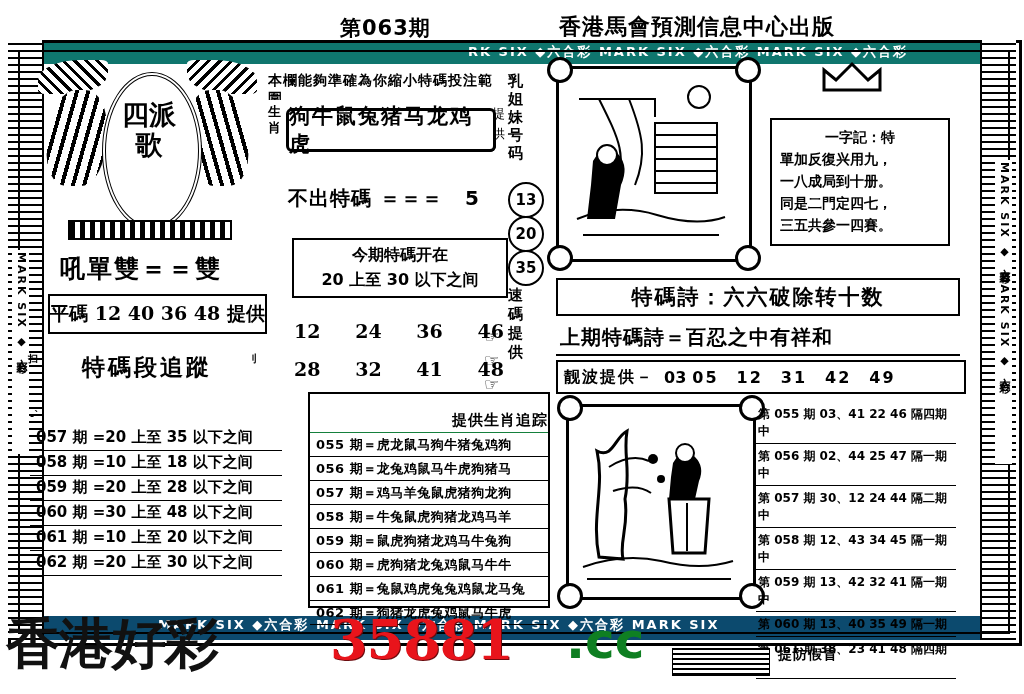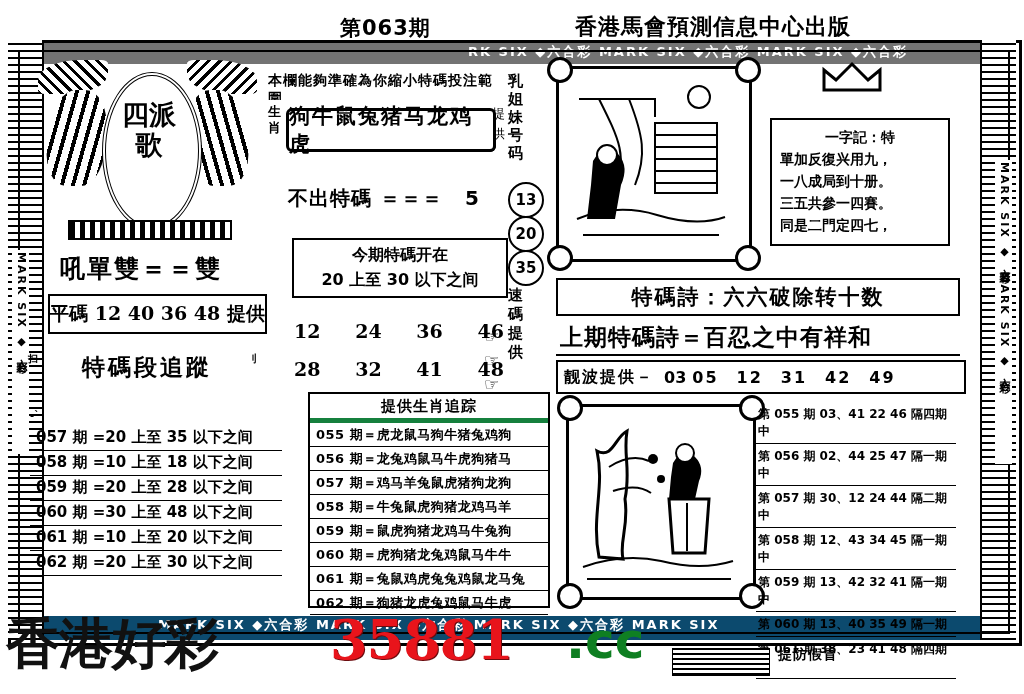--- a/index.html
+++ b/index.html
@@ -11,27 +11,27 @@
   .frame-inner{position:absolute;left:18px;top:50px;width:988px;height:580px;border:2px solid #000;}
   .frame-band-l{position:absolute;left:8px;top:40px;width:34px;height:600px;background:
       repeating-linear-gradient(0deg,#000 0px,#000 2px,#fff 2px,#fff 7px);
       border-right:2px solid #000;}
   .frame-band-r{position:absolute;right:8px;top:40px;width:34px;height:600px;background:
       repeating-linear-gradient(0deg,#000 0px,#000 2px,#fff 2px,#fff 7px);
       border-left:2px solid #000;}
   .band-text{position:absolute;writing-mode:vertical-rl;font-size:11px;font-weight:bold;color:#000;
       background:#fff;padding:2px 1px;letter-spacing:2px;}
 
-  .topbar{position:absolute;left:8px;top:40px;width:1008px;height:24px;background:#737373;color:#fff;
+  .topbar{position:absolute;left:8px;top:40px;width:1008px;height:24px;background:#0f766e;color:#fff;
       font-size:13px;font-weight:bold;letter-spacing:2px;display:flex;align-items:center;overflow:hidden;}
   .bottombar{position:absolute;left:8px;top:616px;width:1008px;height:24px;background:#0c4a6e;color:#fff;
       font-size:13px;font-weight:bold;letter-spacing:2px;display:flex;overflow:hidden;}
 
   .issue{position:absolute;left:340px;top:14px;font-size:21px;font-weight:bold;letter-spacing:1px;}
-  .publisher{position:absolute;left:575px;top:12px;font-size:22px;font-weight:bold;letter-spacing:1px;
+  .publisher{position:absolute;left:559px;top:12px;font-size:22px;font-weight:bold;letter-spacing:1px;
       font-family:"DejaVu Serif","Liberation Serif",serif;}
 
   
   .emblem{position:absolute;left:40px;top:60px;width:215px;height:185px;}
   .emblem .oval{position:absolute;left:62px;top:12px;width:92px;height:150px;border:4px double #000;
       border-radius:50%;background:#fff;}
   .emblem .title{position:absolute;left:70px;top:40px;width:78px;text-align:center;font-size:27px;
       font-weight:bold;line-height:30px;font-family:"DejaVu Serif","Liberation Serif",serif;}
   .tiger{position:absolute;top:30px;width:58px;height:96px;background:
       repeating-linear-gradient(100deg,#000 0 4px,#fff 4px 11px);border-radius:40% 45% 35% 40%;}
@@ -66,22 +66,22 @@
   .nocode{position:absolute;left:288px;top:185px;font-size:20px;font-weight:bold;letter-spacing:1px;}
   .nocode .nums{margin-left:14px;letter-spacing:12px;}
 
   .pred-box{position:absolute;left:292px;top:238px;width:212px;height:54px;border:2px solid #000;
       text-align:center;font-size:16px;font-weight:bold;line-height:25px;padding-top:2px;}
   .numgrid{position:absolute;left:290px;top:312px;width:218px;font-size:19px;font-weight:bold;
       font-family:"DejaVu Serif","Liberation Serif",serif;}
   .numgrid .r{display:flex;justify-content:space-between;padding:8px 4px;}
 
   .zt-box{position:absolute;left:308px;top:392px;width:238px;height:212px;border:2px solid #000;}
-  .zt-title{text-align:center;font-size:15px;font-weight:bold;padding:3px 0 2px;letter-spacing:1px;
-      border-bottom:5px solid #15803d;}
+  .zt-title{text-align:right;font-size:15px;font-weight:bold;padding:17px 0 2px;letter-spacing:1px;
+      border-bottom:1px solid #15803d;}
   .zt-row{font-size:13px;font-weight:bold;padding:2.5px 6px;border-bottom:1px solid #000;letter-spacing:0.5px;}
 
   
   .ls-title{position:absolute;left:508px;top:72px;width:22px;font-size:15px;font-weight:bold;line-height:18px;}
   .ball{position:absolute;left:508px;width:32px;height:32px;border:2px solid #000;border-radius:50%;
       display:flex;align-items:center;justify-content:center;font-size:15px;font-weight:bold;background:#fff;}
   .ls-bottom{position:absolute;left:508px;top:286px;width:22px;font-size:15px;font-weight:bold;line-height:19px;}
   .hand{position:absolute;left:484px;font-size:17px;}
 
   
@@ -89,21 +89,21 @@
   .corner{position:absolute;width:20px;height:20px;border:3px solid #000;border-radius:50%;background:#fff;}
 
   .yi-box{position:absolute;left:770px;top:118px;width:160px;height:118px;border:2px solid #000;
       font-size:14px;font-weight:bold;line-height:22px;padding:6px 8px 0;
       font-family:"DejaVu Serif","Liberation Serif",serif;}
   .crown{position:absolute;left:820px;top:60px;width:64px;height:34px;}
 
   .poem1{position:absolute;left:556px;top:278px;width:400px;height:34px;border:2px solid #000;
       display:flex;align-items:center;justify-content:center;font-size:21px;font-weight:bold;letter-spacing:2px;}
   .poem2{position:absolute;left:556px;top:320px;width:400px;height:34px;border-bottom:2px solid #000;
-      display:flex;align-items:center;font-size:23px;font-weight:bold;letter-spacing:1px;padding-left:4px;}
+      display:flex;align-items:center;font-size:20px;font-weight:bold;letter-spacing:1px;padding-left:4px;}
   .poem3{position:absolute;left:556px;top:360px;width:400px;height:30px;border:2px solid #000;
       display:flex;align-items:center;font-size:16px;font-weight:bold;letter-spacing:2px;padding-left:6px;}
 
   .ptrack{position:absolute;left:756px;top:402px;width:200px;}
   .ptrack .t{text-align:center;font-size:15px;font-weight:bold;letter-spacing:2px;padding-bottom:3px;}
   .ptrack .row{font-size:12px;font-weight:bold;padding:3.5px 2px;border-bottom:1px solid #000;}
 
   .watermark{position:absolute;left:6px;top:608px;font-size:54px;font-weight:bold;letter-spacing:-1px;
       font-family:"DejaVu Serif","Liberation Serif",serif;}
   .wm-red{color:#e8141b;text-shadow:1px 1px 0 #6b0b0e;}
@@ -241,22 +241,22 @@
   <div class="crown">
     <svg width="64" height="34" viewBox="0 0 64 34">
       <path d="M4 30 L4 10 L16 20 L32 4 L48 20 L60 10 L60 30 Z" fill="none" stroke="#000" stroke-width="3"></path>
     </svg>
   </div>
 
   <div class="yi-box">
     <div style="text-align:center">一字記：特</div>
     <div>單加反復兴用九，</div>
     <div>一八成局到十册。</div>
+    <div>同是二門定四七，</div>
     <div>三五共參一四賽。</div>
-    <div>同是二門定四七，</div>
   </div>
 
   <div class="poem1">特碼詩：六六破除转十数</div>
   <div class="poem2">上期特碼詩＝百忍之中有祥和</div>
   <div class="poem3">
     <span>靓波提供－</span>
     <span style="margin-left:10px;letter-spacing:0">03</span>
     <span style="margin-left:6px">05</span>
     <span style="margin-left:18px">12</span>
     <span style="margin-left:18px">31</span>

